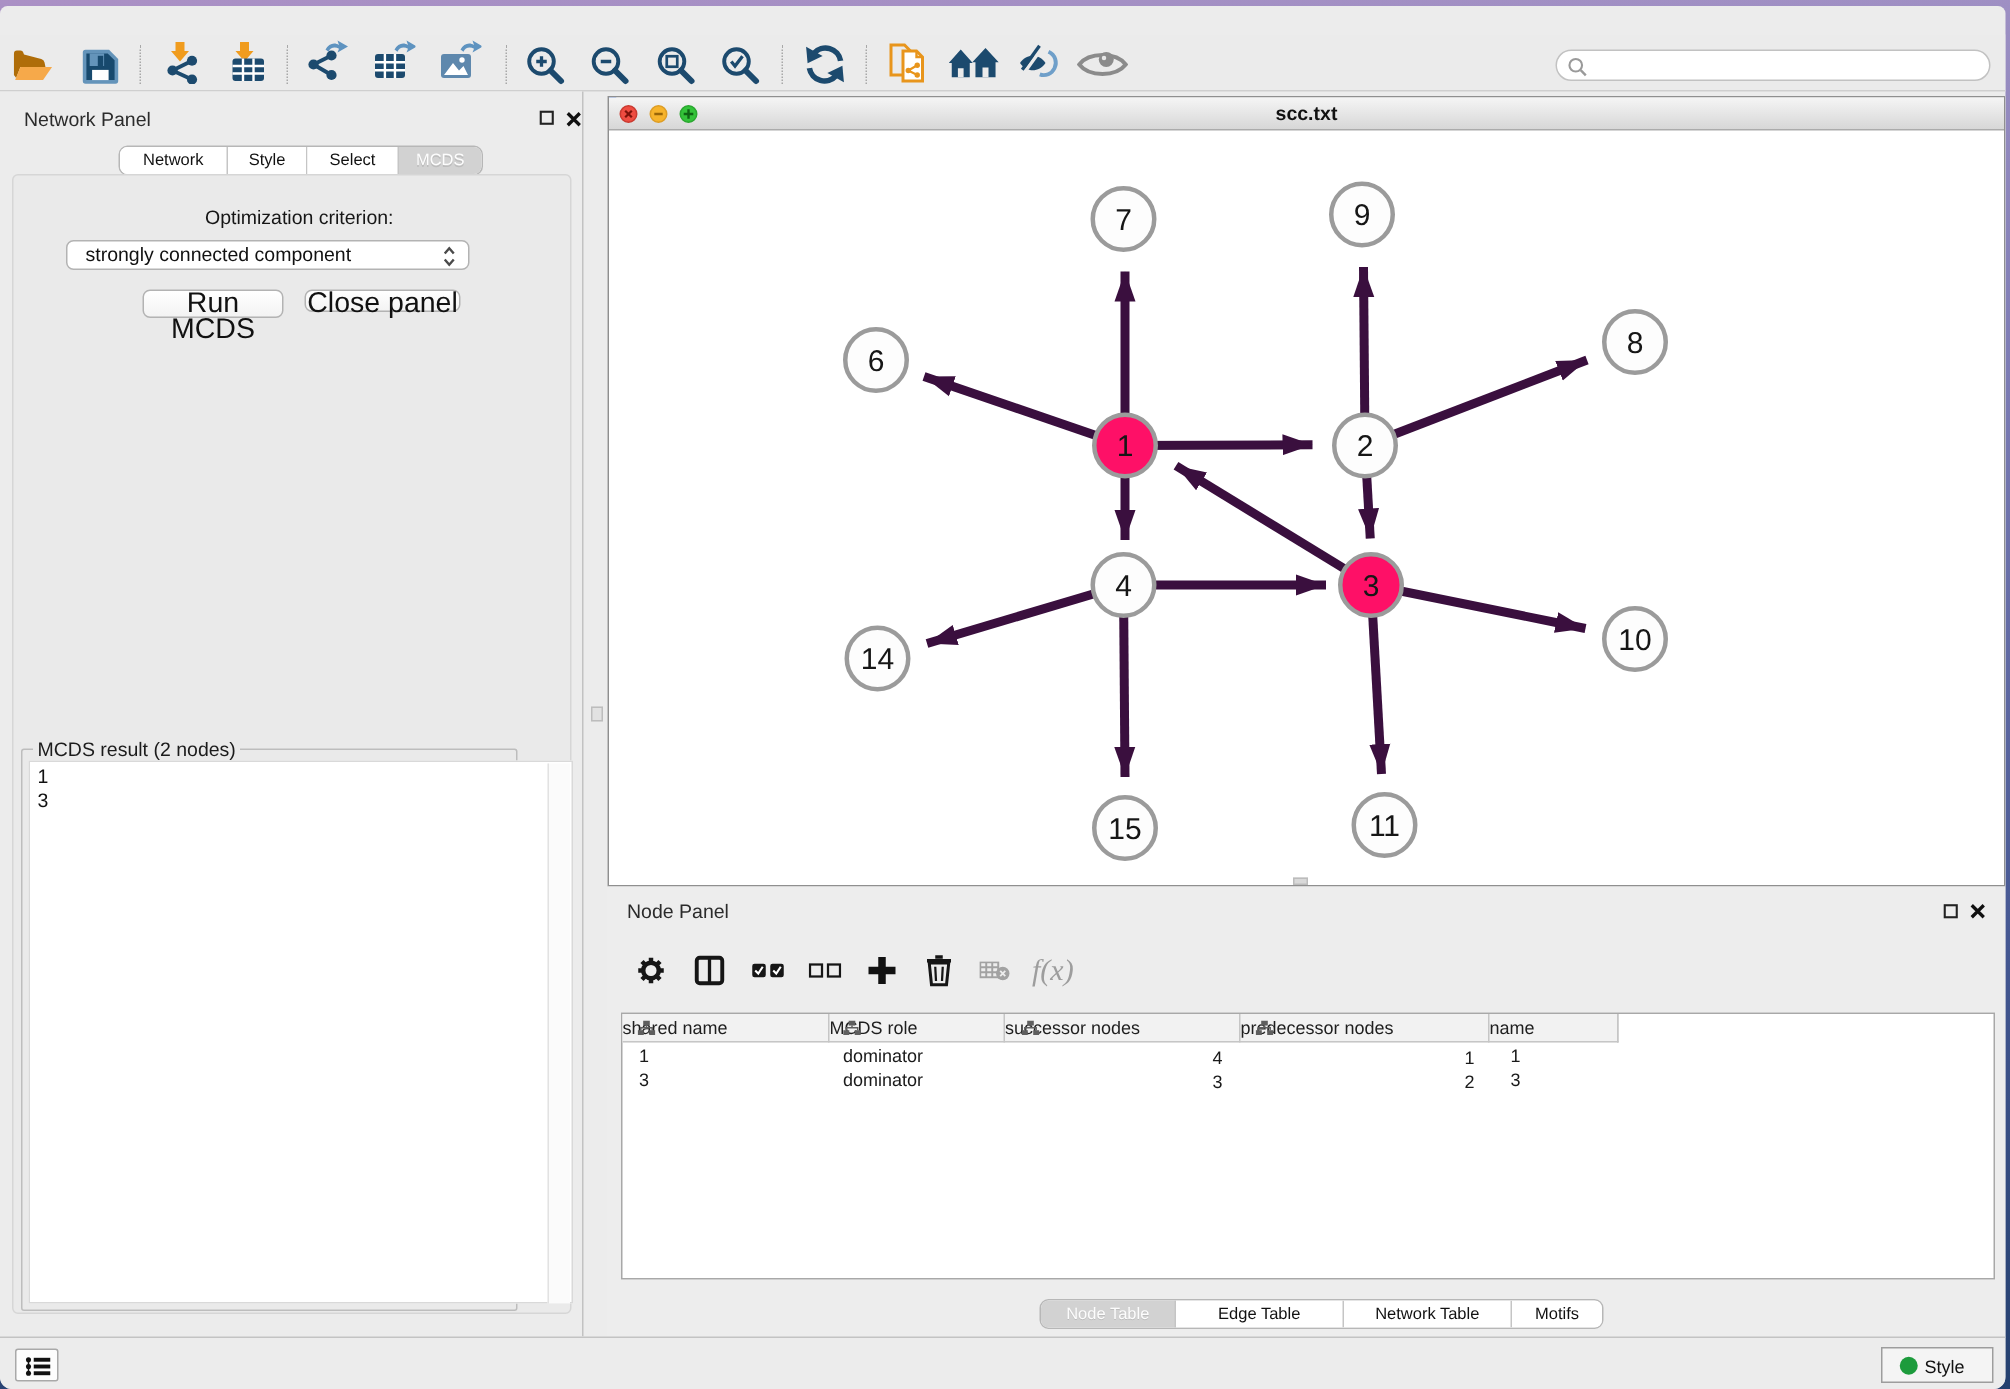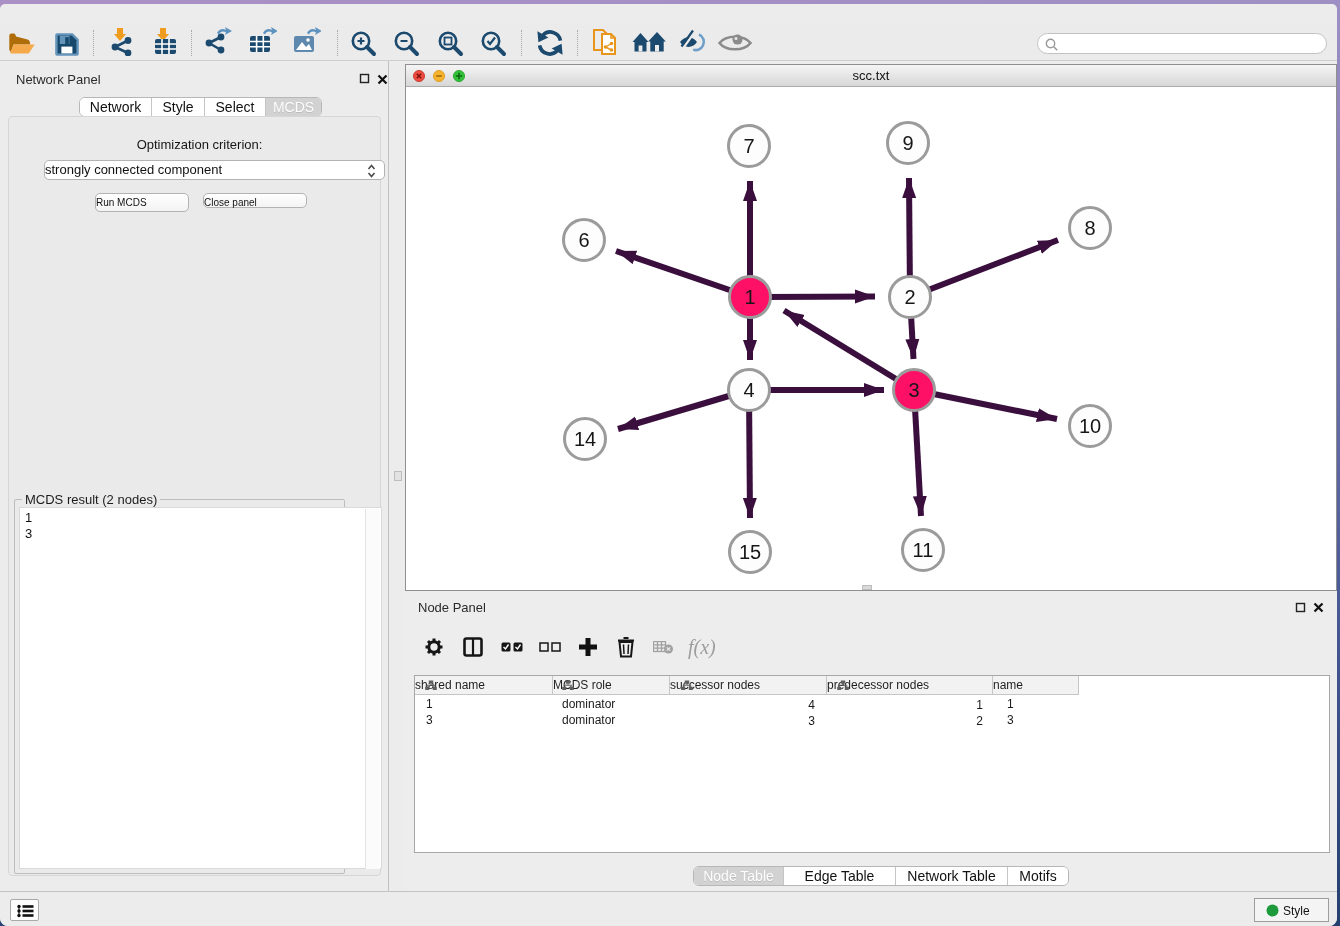--- a/index.html
+++ b/index.html
@@ -8,33 +8,33 @@
 .titlebar{position:absolute;left:0;top:0;width:1337px;height:19px;background:#f6f6f6;border-bottom:1px solid #d4d4d4}
 .tl{position:absolute;top:4px;width:10px;height:10px;border-radius:50%;background:#dedede;border:1px solid #c6c6c6}
 .title{position:absolute;top:0;left:0;width:1337px;text-align:center;font-size:13px;line-height:19px;color:#9f9f9f}
 .toolbar{position:absolute;left:0;top:19px;width:1337px;height:38px;background:#ebebeb;border-bottom:1px solid #cfcfcf}
 .tsep{position:absolute;top:7px;height:26px;width:0;border-left:1px dotted #a8a8a8}
 .ticon{position:absolute;top:3px}
 .searchbox{position:absolute;left:1037px;top:10px;width:290px;height:21px;background:#fff;border:1px solid #c2c2c2;border-radius:11px}
 .cpanel{position:absolute;left:0;top:57px;width:389px;height:830px;background:#ececec;border-right:1px solid #c2c2c2}
 .phead{font-size:13px;color:#2b2b2b}
 .tabbar{position:absolute;display:flex;border:1px solid #b7b7b7;border-radius:6px;overflow:hidden;background:#fff}
-.tabbar .tab{font-size:14px;color:#111;text-align:center;background:#fff;border-right:1px solid #c5c5c5;line-height:18px}
+.tabbar .tab{font-size:11px;color:#111;text-align:center;background:#fff;border-right:1px solid #c5c5c5;line-height:18px}
 .tabbar .tab:last-child{border-right:none}
 .tabbar .sel{background:#d2d2d2;color:#fdfdfd;text-shadow:0 1px 0 #bdbdbd}
 .ccontent{position:absolute;left:8px;top:112px;width:373px;height:760px;background:#eaeaea;border:1px solid #d6d6d6;border-radius:4px}
-.btn{position:absolute;background:linear-gradient(#ffffff,#f3f3f3);border:1px solid #b3b3b3;border-radius:5px;font-size:10px;color:#111;}
-.selectbox{position:absolute;left:44px;top:156px;width:341px;height:20px;background:#fff;border:1px solid #b3b3b3;border-radius:5px;font-size:13px;color:#111;line-height:18px;}
+.btn{position:absolute;background:linear-gradient(#ffffff,#f3f3f3);border:1px solid #b3b3b3;border-radius:5px;font-size:19px;color:#111;text-align:center}
+.selectbox{position:absolute;left:44px;top:156px;width:269px;height:20px;background:#fff;border:1px solid #b3b3b3;border-radius:5px;font-size:13px;color:#111;line-height:18px;padding-left:12px}
 .fieldset{position:absolute;left:14px;top:438px;width:371px;height:366px;border:1px solid #bdbdbd;border-radius:2px}
 .legend{position:absolute;left:7px;top:-8px;background:#eaeaea;font-size:13px;color:#1c1c1c;padding:0 3px}
 .resultbox{position:absolute;left:4px;top:7px;width:363px;height:352px;background:#fff;border:1px solid #d9d9d9}
 .netwin{position:absolute;left:405px;top:60px;width:932px;height:527px;border:1px solid #8f8f8f;background:#fff}
 .nettitle{position:absolute;left:0;top:0;width:930px;height:22px;background:linear-gradient(#f5f5f5,#d7d7d7);border-bottom:1px solid #ababab}
 .ntl{position:absolute;top:5px;width:12px;height:12px;border-radius:50%}
-.nettext{position:absolute;left:0;top:0;width:930px;text-align:center;font-size:13px;line-height:21px;color:#111;font-weight:normal}
+.nettext{position:absolute;left:0;top:0;width:930px;text-align:center;font-size:13px;line-height:21px;color:#111;font-weight:bold}
 .tpanel{position:absolute;left:405px;top:587px;width:932px;height:300px;background:#ededed}
 .table{position:absolute;left:9px;top:84px;width:916px;height:178px;background:#fff;border:1px solid #a8a8a8}
 .thead{position:absolute;left:0;top:0;width:664px;border-right:1px solid #c6c6c6;height:19px;background:#f2f2f2;border-bottom:1px solid #c6c6c6}
 .th{position:absolute;top:0;height:19px;border-right:1px solid #c6c6c6;font-size:12px;color:#1f1f1f;text-align:left;line-height:19px}
 .td{position:absolute;font-size:12px;color:#1a1a1a;height:16px;line-height:16px}
 .statusbar{position:absolute;left:0;top:887px;width:1337px;height:35px;background:#ececec;border-top:1px solid #c3c3c3}
 </style></head><body>
 <div class="win">
 <div class="toolbar">
  <div class="tsep" style="left:93px"></div>

